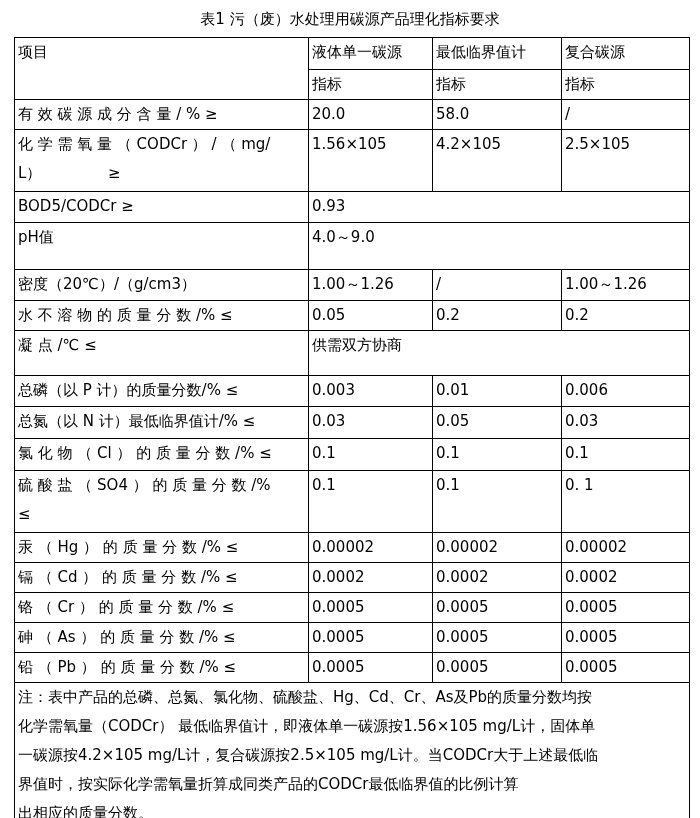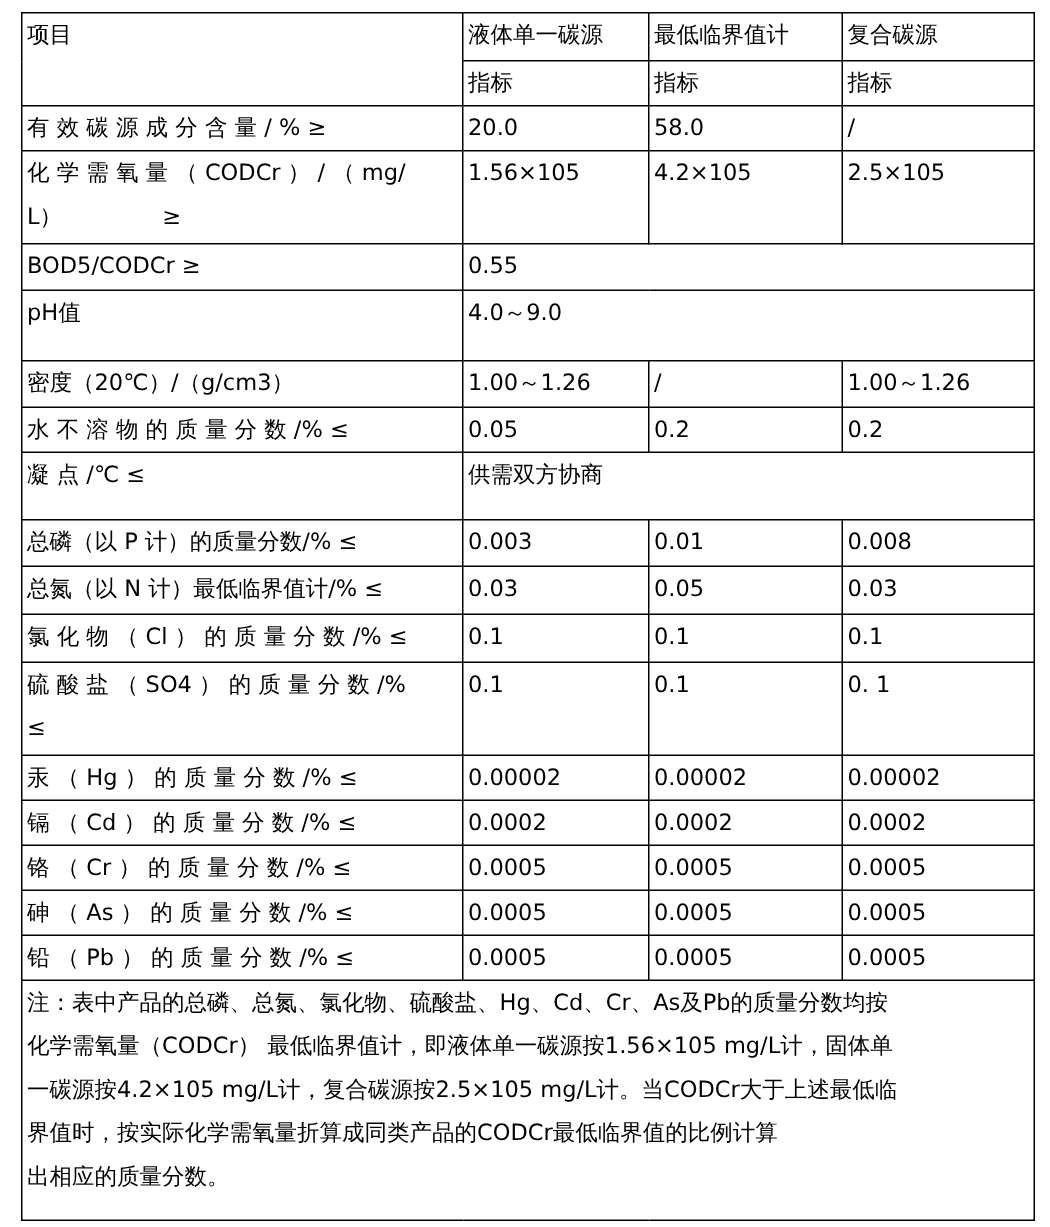--- a/index.html
+++ b/index.html
@@ -50,20 +50,21 @@
     line-height: 30px;
     padding-top: 2px;
     padding-right: 4px;
   }
 </style>
 </head>
 <body>
 
 <div class="page">
 
+  <div class="caption">表1 污（废）水处理用碳源产品理化指标要求</div>
 
   <table class="spec">
     <colgroup>
       <col style="width:294px">
       <col style="width:124px">
       <col style="width:129px">
       <col style="width:128px">
     </colgroup>
 
     <tbody>
@@ -89,21 +90,21 @@
     <tr style="height:62px">
       <td>化 学 需 氧 量 （ CODCr ） / （ mg/
 L）              ≥</td>
       <td>1.56×105</td>
       <td>4.2×105</td>
       <td>2.5×105</td>
     </tr>
 
     <tr style="height:31px">
       <td>BOD5/CODCr ≥</td>
-      <td colspan="3">0.55</td>
+      <td colspan="3">0.93</td>
     </tr>
 
     <tr style="height:47px">
       <td>pH值</td>
       <td colspan="3">4.0～9.0</td>
     </tr>
 
     <tr style="height:31px">
       <td>密度（20℃）/（g/cm3）</td>
       <td>1.00～1.26</td>
@@ -120,21 +121,21 @@
 
     <tr style="height:45px">
       <td>凝 点 /℃ ≤</td>
       <td colspan="3">供需双方协商</td>
     </tr>
 
     <tr style="height:31px">
       <td>总磷（以 P 计）的质量分数/% ≤</td>
       <td>0.003</td>
       <td>0.01</td>
-      <td>0.008</td>
+      <td>0.006</td>
     </tr>
 
     <tr style="height:32px">
       <td>总氮（以 N 计）最低临界值计/% ≤</td>
       <td>0.03</td>
       <td>0.05</td>
       <td>0.03</td>
     </tr>
 
     <tr style="height:32px">

